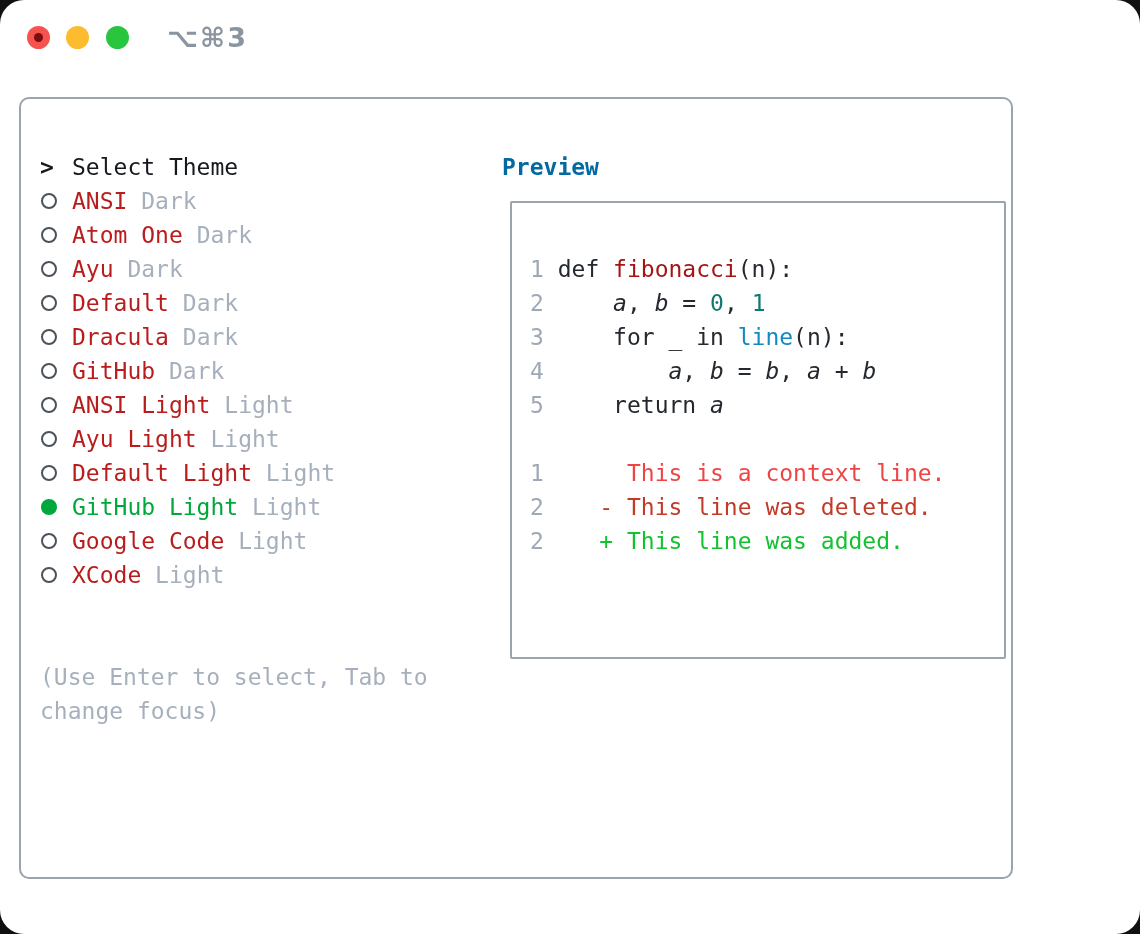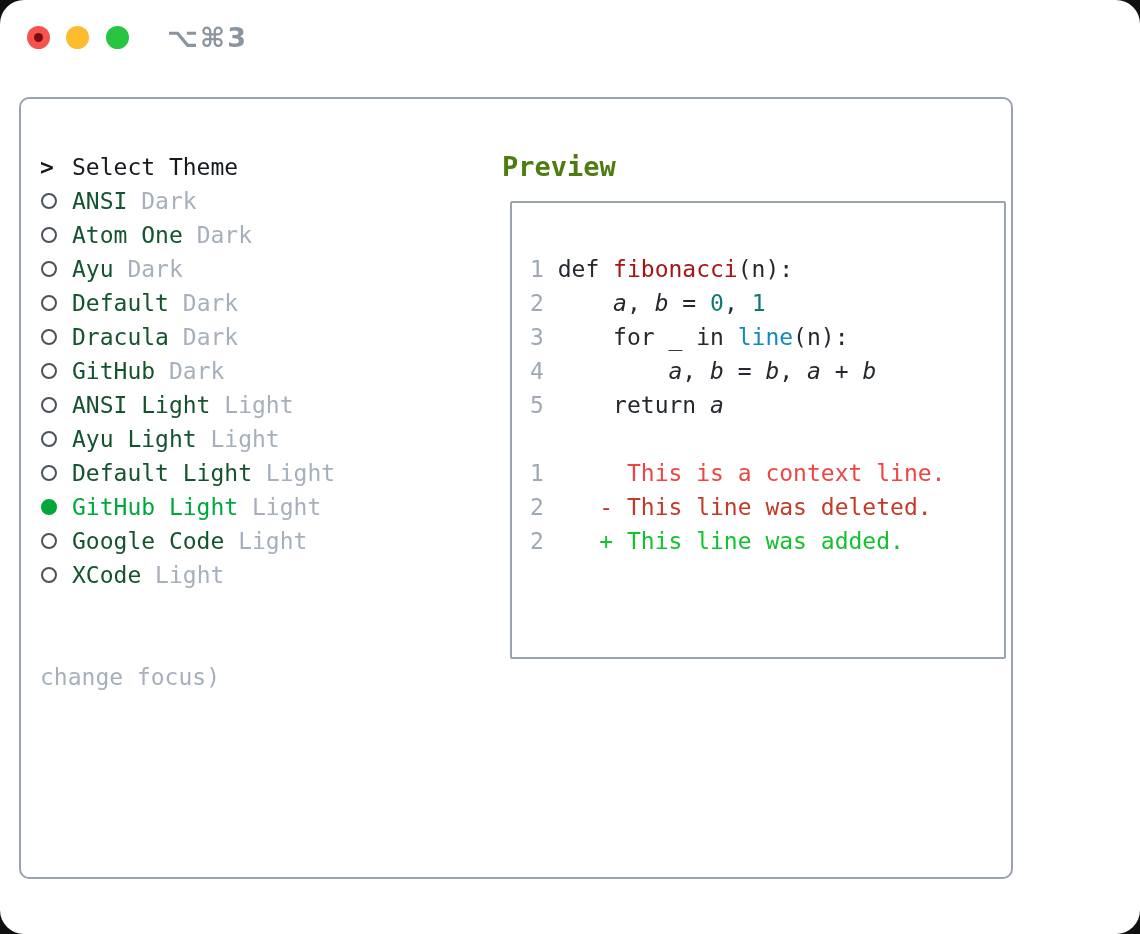--- a/index.html
+++ b/index.html
@@ -38,30 +38,30 @@
   .row{height:34px;display:flex;align-items:center;
        font-size:23px;line-height:34px;white-space:pre;}
   .marker{width:32px;display:flex;align-items:center;flex:none;}
   .chev{font-weight:700;color:#16191d;font-size:23px;}
   .radio{
     width:12px;height:12px;border-radius:50%;
     border:2px solid #4a525b;background:transparent;margin-left:1px;
   }
   .radio.filled{background:#00a83c;border-color:#00a83c;}
   .hdr{font-weight:400;color:#16191d;}
-  .theme-name{color:#14532d;}
+  .theme-name{color:#b91c1c;}
   .theme-name.selected{color:#00a83c;}
   .variant{color:#a6b0bc;}
   .apply-hdr{color:#16191d;}
   .spacer{height:34px;}
   .help{color:#a6b0bc;font-size:23px;line-height:34px;white-space:pre;}
   
   .preview-title{
     position:absolute;left:481px;top:51px;height:34px;line-height:34px;
-    font-size:27px;font-weight:700;color:#4d7c0f;
+    font-size:23px;font-weight:700;color:#0369a1;
   }
   .preview-box{
     position:absolute;left:489px;top:102px;width:474px;height:405px;
     border:2px solid #9aa3ae;border-radius:2px;background:#ffffff;
     padding:49px 0 0 18px;box-sizing:content-box;
   }
   .pline{height:34px;line-height:34px;font-size:23px;white-space:pre;}
   .ln{color:#9fa9b6;margin-right:1ch;}
   .seg-code{color:#24292f;}
   .seg-func{color:#a61414;text-align:center;}
@@ -100,20 +100,21 @@
           <div class="row"><span class="marker"><span class="radio"></span></span><span class="theme-name">GitHub</span><span class="variant"> Dark</span></div>
           <div class="row"><span class="marker"><span class="radio"></span></span><span class="theme-name">ANSI Light</span><span class="variant"> Light</span></div>
           <div class="row"><span class="marker"><span class="radio"></span></span><span class="theme-name">Ayu Light</span><span class="variant"> Light</span></div>
           <div class="row"><span class="marker"><span class="radio"></span></span><span class="theme-name">Default Light</span><span class="variant"> Light</span></div>
           <div class="row"><span class="marker"><span class="radio filled"></span></span><span class="theme-name selected">GitHub Light</span><span class="variant"> Light</span></div>
           <div class="row"><span class="marker"><span class="radio"></span></span><span class="theme-name">Google Code</span><span class="variant"> Light</span></div>
           <div class="row"><span class="marker"><span class="radio"></span></span><span class="theme-name">XCode</span><span class="variant"> Light</span></div>
         </div>
       <div class="spacer"></div>
       <div class="spacer"></div>
+      <div class="help">(Use Enter to select, Tab to</div>
       <div class="help">change focus)</div>
     </div>
 
     <div class="preview-title">Preview</div>
 
     <div class="preview-box" id="preview-box">
         <div class="pline"><span class="ln">1</span><span class="seg-code">def </span><span class="seg-func">fibonacci</span><span class="seg-code">(n):</span></div>
         <div class="pline"><span class="ln">2</span><span class="seg-code">    </span><span class="seg-var">a</span><span class="seg-code">, </span><span class="seg-var">b</span><span class="seg-code"> = </span><span class="seg-lit">0</span><span class="seg-code">, </span><span class="seg-lit">1</span></div>
         <div class="pline"><span class="ln">3</span><span class="seg-code">    for _ in </span><span class="seg-builtin">line</span><span class="seg-code">(n):</span></div>
         <div class="pline"><span class="ln">4</span><span class="seg-code">        </span><span class="seg-var">a</span><span class="seg-code">, </span><span class="seg-var">b</span><span class="seg-code"> = </span><span class="seg-var">b</span><span class="seg-code">, </span><span class="seg-var">a</span><span class="seg-code"> + </span><span class="seg-var">b</span></div>

